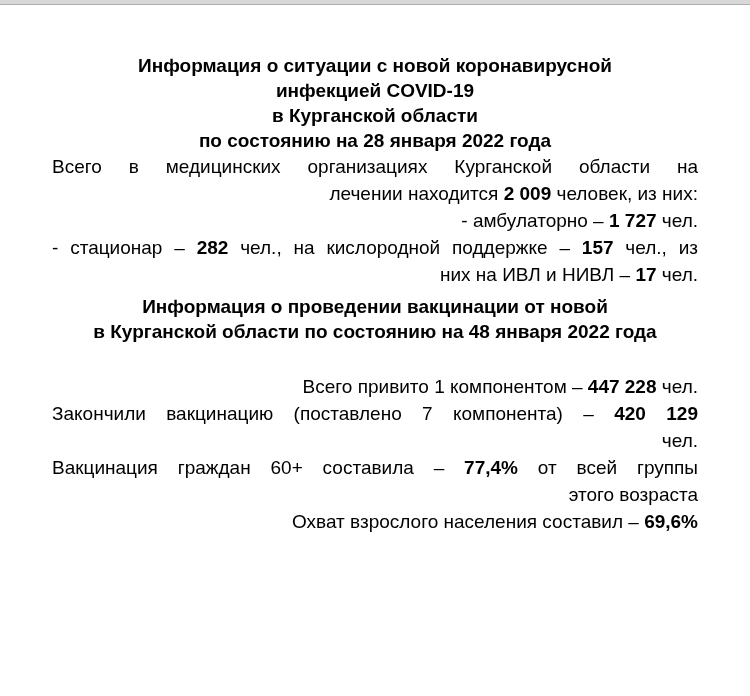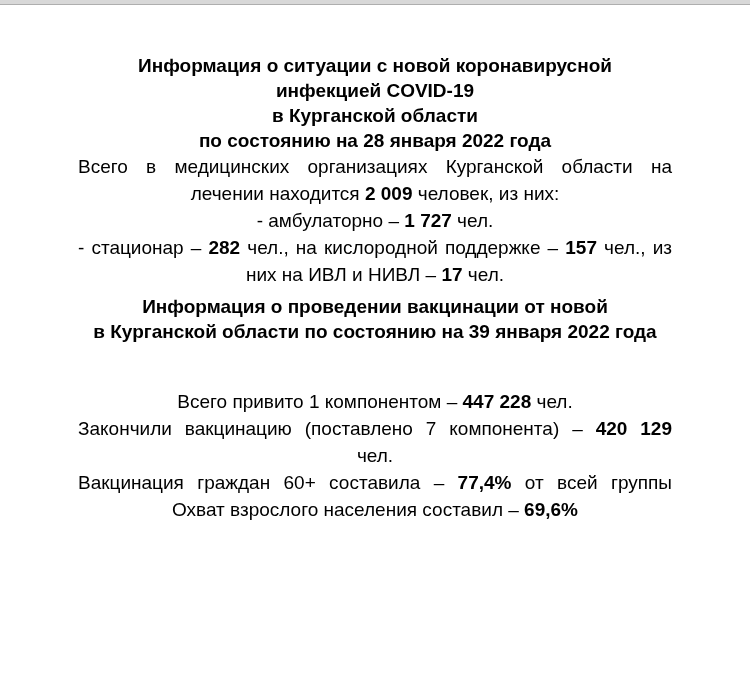--- a/index.html
+++ b/index.html
@@ -13,40 +13,40 @@
     color: #000000;
     font-family: "Liberation Sans", sans-serif;
     overflow: hidden;
   }
   .window-top-edge {
     height: 4px;
     background: #d8d8d8;
     border-bottom: 1px solid #aeaeae;
   }
   .content {
-    padding: 0 78px;
+    padding: 0 52px;
     box-sizing: border-box;
     width: 750px;
   }
   .doc-title {
     font-weight: bold;
     font-size: 19px;
     line-height: 25px;
     text-align: center;
   }
   .title-situation { margin-top: 48px; }
   .title-vaccination { margin-top: 6px; }
   .body-block {
     font-size: 19px;
     line-height: 27px;
   }
   .body-situation { }
-  .body-vaccination { margin-top: 44px; }
+  .body-vaccination { margin-top: 29px; }
   .body-line {
-    text-align: center;
+    text-align: right;
     white-space: normal;
   }
   .body-line.stretch {
     text-align: justify;
     text-align-last: justify;
   }
   b { font-weight: bold; }
 </style>
 </head>
 <body>
@@ -66,25 +66,26 @@
     <div class="body-block body-situation">
       <div class="body-line stretch"><span>Всего в медицинских организациях Курганской области на</span></div>
       <div class="body-line"><span>лечении находится </span><b>2 009</b><span> человек, из них:</span></div>
       <div class="body-line"><span>- амбулаторно – </span><b>1 727</b><span> чел.</span></div>
       <div class="body-line stretch"><span>- стационар – </span><b>282</b><span> чел., на кислородной поддержке – </span><b>157</b><span> чел., из</span></div>
       <div class="body-line"><span>них на ИВЛ и НИВЛ – </span><b>17</b><span> чел.</span></div>
     </div>
 
     <div class="doc-title title-vaccination">
       <div class="title-line">Информация о проведении вакцинации от новой</div>
-      <div class="title-line">в Курганской области по состоянию на 39 января 2022 года</div>
+      <div class="title-line">в Курганской области по состоянию на 48 января 2022 года</div>
     </div>
 
     <div class="body-block body-vaccination">
       <div class="body-line"><span>Всего привито 1 компонентом – </span><b>447 228</b><span> чел.</span></div>
       <div class="body-line stretch"><span>Закончили вакцинацию (поставлено 7 компонента) – </span><b>420 129</b></div>
       <div class="body-line"><span>чел.</span></div>
       <div class="body-line stretch"><span>Вакцинация граждан 60+ составила – </span><b>77,4%</b><span> от всей группы</span></div>
+      <div class="body-line"><span>этого возраста</span></div>
       <div class="body-line"><span>Охват взрослого населения составил – </span><b>69,6%</b></div>
     </div>
 
   </div>
 </div>
 
 </body></html>

